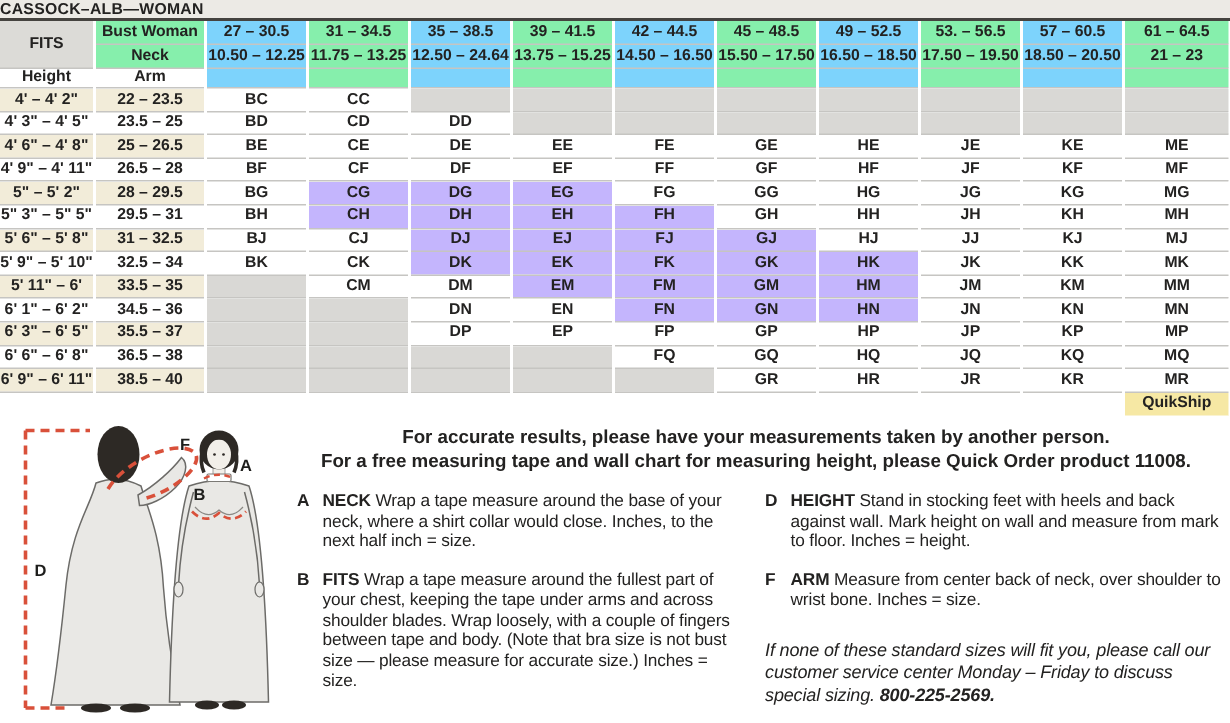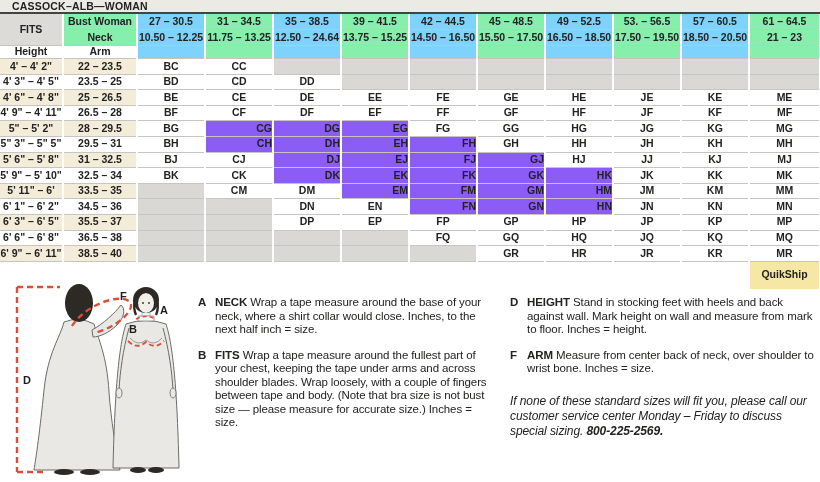--- a/index.html
+++ b/index.html
@@ -1,43 +1,43 @@
 <!DOCTYPE html>
 <html><head>
 <meta charset="utf-8">
 <style>
   html,body{margin:0;padding:0;background:#fff;}
   .page{position:relative;width:820px;height:482px;background:#fff;overflow:hidden;
         font-family:"Liberation Sans",sans-serif;color:#232221;}
 
   
   .titlebar{height:12px;line-height:12px;background:#eceae5;font-size:10.5px;font-weight:bold;
-            padding-left:12px;letter-spacing:.2px;border-bottom:2px solid #45433f;}
+            padding-left:0;letter-spacing:.2px;border-bottom:2px solid #45433f;}
 
   
   table.chart{border-collapse:collapse;table-layout:fixed;width:820px;}
   table.chart td{padding:0;font-size:10.5px;font-weight:bold;text-align:center;vertical-align:middle;
      border-right:2px solid #fff;border-bottom:1px solid #c6c5c2;line-height:1.1;
      white-space:nowrap;overflow:hidden;}
   .r-bust td,.r-neck td{height:15px;}
   .r-cols td{height:12px;}
   tbody#rows td{height:14.6px;}
   td.fits{background:#dcdbd7;}
   td.rowlab{text-align:right;padding-right:5px;background:#86efac;}
   td.range.alt0,td.strip.alt0{background:#7dd3fc;}
   td.range.alt1,td.strip.alt1{background:#86efac;}
   td.h-height{text-align:left;padding-left:4px;background:#fff;}
   td.h-arm{background:#fff;}
   td.hcell{text-align:left;padding-left:4px;}
   td.hcell.rowbeige,td.acell.rowbeige{background:#f2ecd9;}
   td.hcell.rowalt,td.acell.rowalt{background:#fff;}
   td.scell{background:#fff;}
   td.scell.empty{background:#d9d8d5;}
-  td.scell.hl{background:#8b5cf6;text-align:right;}
-  tr.quikrow td{border-bottom:none;background:#fff;height:27px;}
+  td.scell.hl{background:#c4b5fd;}
+  tr.quikrow td{border-bottom:none;background:#fff;height:15px;}
   tr.quikrow td.quik{background:#f6e8a4;}
 
   
   .guide{position:absolute;left:192px;top:283px;width:624px;}
   .intro{font-weight:bold;font-size:12.5px;line-height:16px;text-align:center;margin:0;}
   .cols{display:flex;margin-top:13px;}
   .colL{width:300px;margin-left:6px;}
   .colR{width:308px;margin-left:14px;}
   .item{margin:0 0 12px 0;padding-left:17px;position:relative;font-size:11.5px;line-height:13.5px;
         letter-spacing:-.1px;}
@@ -358,20 +358,22 @@
     <path d="M132,39 Q142,34 152,39" stroke="#d9503a" stroke-width="1.6" stroke-dasharray="4,3" fill="none"></path>
     <path d="M124,61 Q133,70 142,62 Q151,70 160,61" stroke="#d9503a" stroke-width="1.8" stroke-dasharray="5,3" fill="none"></path>
 
     <text class="figlabel" x="19" y="104">D</text>
     <text class="figlabel" x="116" y="20">F</text>
     <text class="figlabel" x="156" y="34">A</text>
     <text class="figlabel" x="125" y="53">B</text>
   </svg>
 
   <div class="guide">
+    <p class="intro"><span>For accurate results, please have your measurements taken by another person.</span><br>
+      <span>For a free measuring tape and wall chart for measuring height, please Quick Order product 11008.</span></p>
     <div class="cols">
       <div class="colL">
         <p class="item"><span class="letter">A</span><span class="kw">NECK</span> <span>Wrap a tape measure around the base of your neck, where a shirt collar would close. Inches, to the next half inch = size.</span></p>
         <p class="item"><span class="letter">B</span><span class="kw">FITS</span> <span>Wrap a tape measure around the fullest part of your chest, keeping the tape under arms and across shoulder blades. Wrap loosely, with a couple of fingers between tape and body. (Note that bra size is not bust size — please measure for accurate size.) Inches = size.</span></p>
       </div>
       <div class="colR">
         <p class="item"><span class="letter">D</span><span class="kw">HEIGHT</span> <span>Stand in stocking feet with heels and back against wall. Mark height on wall and measure from mark to floor. Inches = height.</span></p>
         <p class="item"><span class="letter">F</span><span class="kw">ARM</span> <span>Measure from center back of neck, over shoulder to wrist bone. Inches = size.</span></p>
         <p class="note"><span>If none of these standard sizes will fit you, please call our customer service center Monday – Friday to discuss special sizing.</span> <strong>800-225-2569.</strong></p>
       </div>

